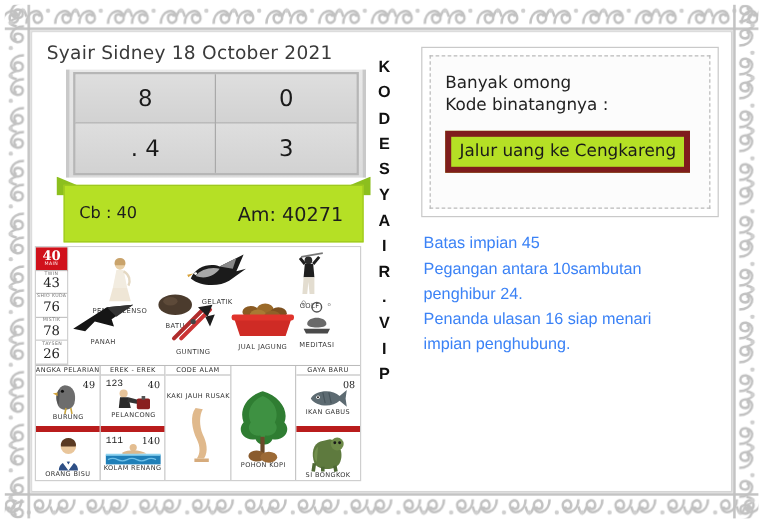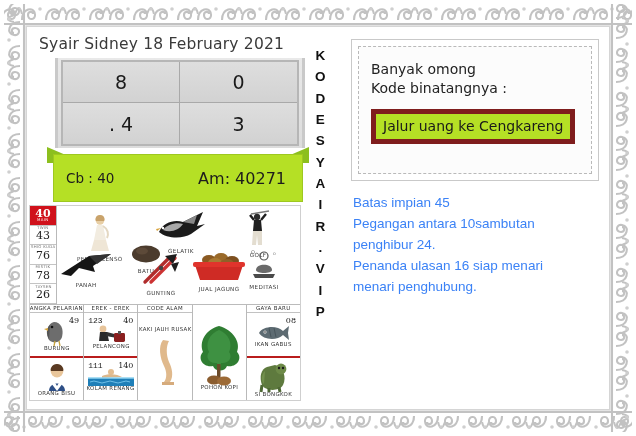--- a/index.html
+++ b/index.html
@@ -229,21 +229,21 @@
   .panel-hdr span { display: inline-block; transform: scale(1.3); }
   .panel-body {
     flex: 1;
     position: relative;
     display: flex;
     flex-direction: column;
   }
   .sub {
     flex: 1;
     position: relative;
-    border-bottom: 2px solid #b91c1c;
+    border-bottom: 5px solid #b91c1c;
     display: flex;
     flex-direction: column;
     align-items: center;
     justify-content: center;
   }
   .sub:last-child { border-bottom: none; }
   .sub .cap {
     font-size: 4.2px;
     color: #333;
     letter-spacing: .25px;
@@ -364,21 +364,21 @@
     </g>
     <rect x="26" y="26" width="584" height="384" fill="none" stroke="#d8d8d8" stroke-width="1.4"></rect>
   </svg>
 
   <div class="frame-inner-line"></div>
 
   <div class="content">
 
     <div class="col-left">
 
-      <div class="title">Syair Sidney 18 February 2021</div>
+      <div class="title">Syair Sidney 18 October 2021</div>
 
       <div class="grid-wrap">
         <div class="grid-outerbar"></div>
         <div class="grid">
           <div class="cell">8</div>
           <div class="cell">0</div>
           <div class="cell">. 4</div>
           <div class="cell">3</div>
         </div>
       </div>
@@ -652,19 +652,19 @@
           <div class="rline">Kode binatangnya :</div>
           <div class="rhl">Jalur uang ke Cengkareng</div>
         </div>
       </div>
 
       <div class="notes">
         <div class="note">Batas impian  45</div>
         <div class="note">Pegangan antara 10sambutan</div>
         <div class="note">penghibur 24.</div>
         <div class="note">Penanda ulasan 16 siap menari</div>
-        <div class="note">menari penghubung.</div>
+        <div class="note">impian penghubung.</div>
       </div>
 
     </div>
 
   </div>
 </div>
 
 </body></html>

